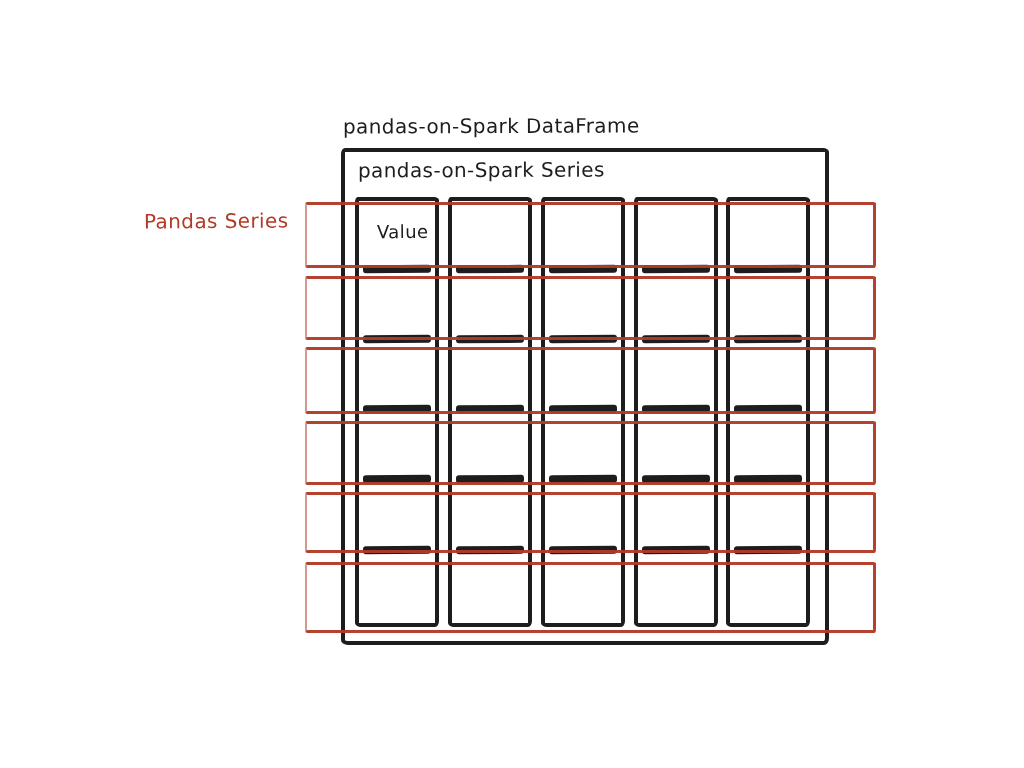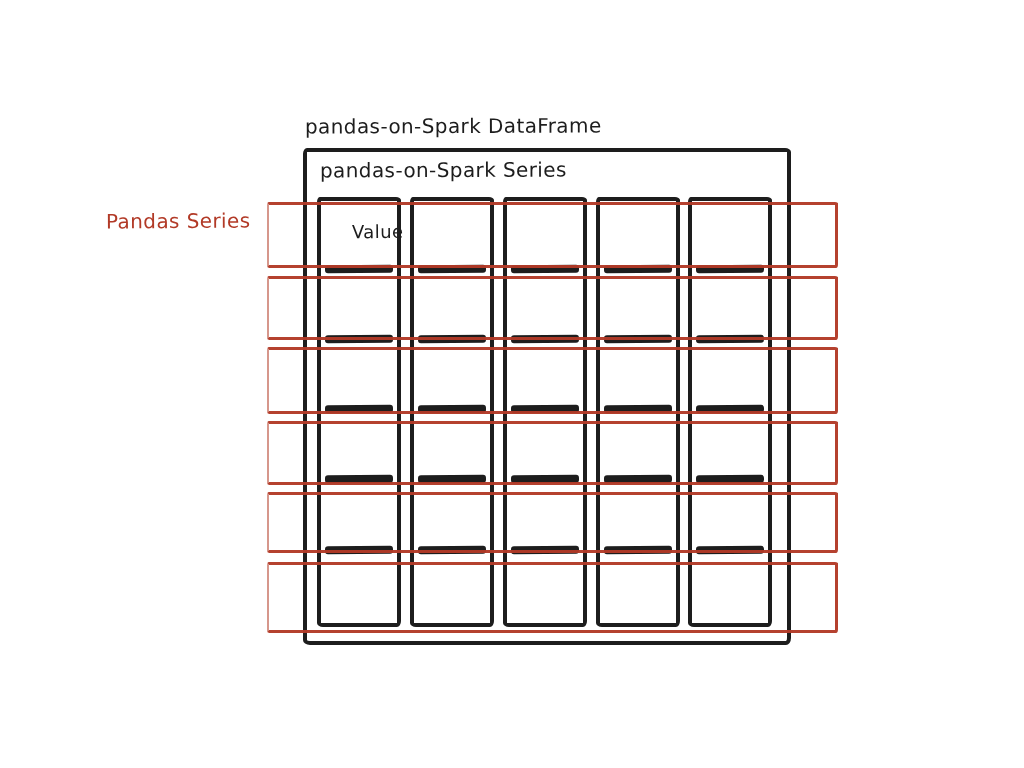--- a/index.html
+++ b/index.html
@@ -7,20 +7,21 @@
     padding: 0;
     background: #ffffff;
     font-family: "DejaVu Sans", "Liberation Sans", sans-serif;
   }
   .canvas {
     position: relative;
     width: 920px;
     height: 768px;
     background: var(--bg, #ffffff);
     overflow: hidden;
+    margin-left: 38px;
   }
   .sketch-text {
     position: absolute;
     color: var(--ink, #1d1d1d);
     letter-spacing: 0.4px;
     white-space: nowrap;
     font-weight: 500;
   }
   .title {
     font-size: 20px;
@@ -126,15 +127,15 @@
       <div class="pandas-series-row" style="left: 267px; top: 202px; width: 566px; height: 60px;"></div>
       <div class="pandas-series-row" style="left: 267px; top: 276px; width: 566px; height: 58px;"></div>
       <div class="pandas-series-row" style="left: 267px; top: 347px; width: 566px; height: 61px;"></div>
       <div class="pandas-series-row" style="left: 267px; top: 421px; width: 566px; height: 58px;"></div>
       <div class="pandas-series-row" style="left: 267px; top: 492px; width: 566px; height: 55px;"></div>
       <div class="pandas-series-row" style="left: 267px; top: 562px; width: 566px; height: 65px;"></div>
     </div>
 
   <div class="sketch-text pandas-series-label" style="left: 106px; top: 209px;">Pandas Series</div>
 
-  <div class="sketch-text value-label" style="left: 352px; top: 221px;">Value</div>
+  <div class="sketch-text value-label" style="left: 339px; top: 221px;">Value</div>
 
 </div>
 
 </body></html>

